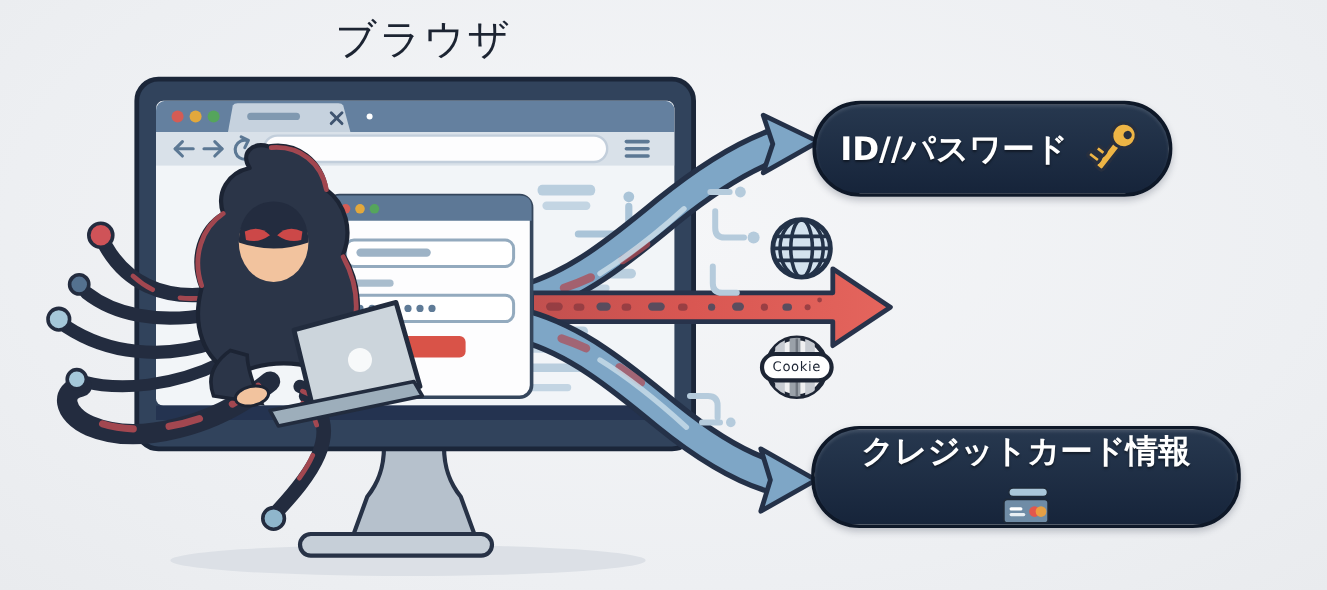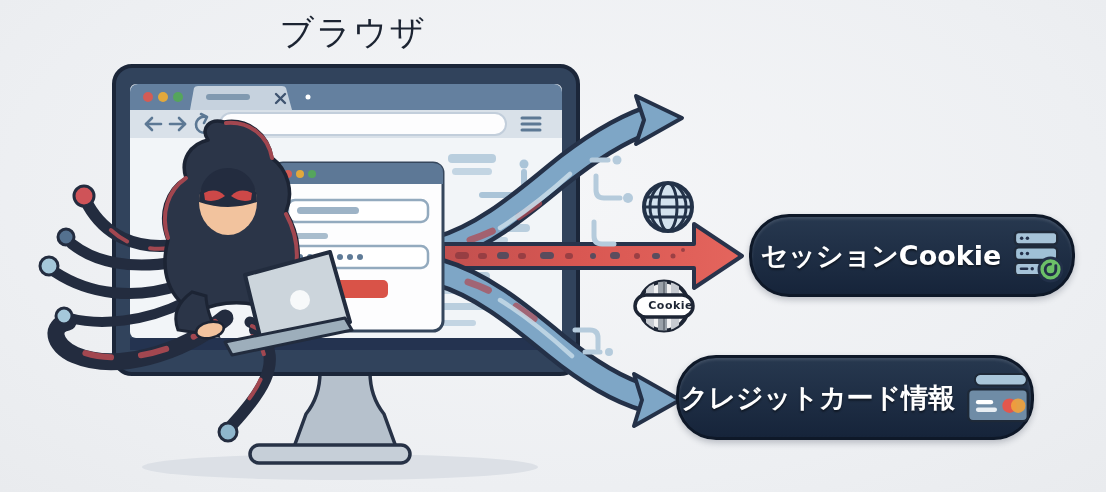--- a/index.html
+++ b/index.html
@@ -10,23 +10,23 @@
   .title{position:absolute;left:248px;top:10px;width:210px;text-align:center;
          font-size:34px;font-weight:normal;color:#1c2432;letter-spacing:2px;}
   .pill{position:absolute;display:flex;align-items:center;justify-content:center;gap:12px;
         background:linear-gradient(#27384f,#16243a);
         border:3px solid #0e1828;border-radius:40px;
         box-shadow:0 3px 6px rgba(30,40,60,.25), inset 0 2px 3px rgba(255,255,255,.12);}
   .pill-label{color:#ffffff;font-weight:bold;font-size:27px;white-space:nowrap;
               text-shadow:0 2px 2px rgba(0,0,0,.45);}
   .pill1{left:677px;top:84px;width:294px;height:74px;}
   .pill2{left:749px;top:214px;width:320px;height:77px;}
-  .pill3{left:676px;top:355px;width:352px;height:79px;}
+  .pill3{left:676px;top:355px;width:352px;height:79px;flex-direction:column;}
   .cookie-label{position:absolute;left:635px;top:296px;width:58px;height:20px;line-height:20px;
-                text-align:right;font-size:11px;font-weight:bold;color:#1d2534;letter-spacing:.5px;}
+                text-align:center;font-size:11px;font-weight:normal;color:#1d2534;letter-spacing:.5px;}
 </style>
 </head>
 <body>
 
 <div class="stage">
 
 <svg class="art" width="1106" height="492" viewBox="0 0 1106 492">
   <defs>
     <clipPath id="screenClip">
           <rect x="130" y="84" width="432" height="254" rx="8"></rect>
@@ -244,41 +244,33 @@
       <polygon points="225,342 345,318 352,330 232,355" fill="#9daebb" stroke="#222c3e" stroke-width="3" stroke-linejoin="round"></polygon>
     </g>
     <ellipse cx="210" cy="330" rx="14" ry="8" fill="#f2c39e" stroke="#1c2434" stroke-width="2.5" transform="rotate(-12 210 330)"></ellipse>
   </g>
 </svg>
 
 <div class="title">ブラウザ</div>
 
 <div class="cookie-label">Cookie</div>
 
-
-<div class="pill pill2">
-  <span class="pill-label">セッションCookie</span>
-  <svg width="50" height="54" viewBox="0 0 52 56">
-    <g stroke="#1f2a3a" stroke-width="2.5">
-      <rect x="2" y="3" width="44" height="13" rx="4" fill="#a6c3d8"></rect>
-      <rect x="2" y="19" width="44" height="13" rx="4" fill="#9fc0d6"></rect>
-      <rect x="2" y="35" width="44" height="13" rx="4" fill="#a6c3d8"></rect>
-    </g>
-    <g fill="#22304a">
-      <circle cx="9" cy="9.5" r="1.8"></circle>
-          <circle cx="15" cy="9.5" r="1.8"></circle>
-      <circle cx="9" cy="25.5" r="1.8"></circle>
-          <circle cx="15" cy="25.5" r="1.8"></circle>
-      <rect x="7" y="40" width="9" height="2.6" rx="1.3"></rect>
-          <circle cx="20" cy="41.3" r="1.8"></circle>
-    </g>
-    <circle cx="39" cy="42" r="12" fill="#6cc068" stroke="#223049" stroke-width="3"></circle>
-    <path d="M39 36.5 a5.5 5.5 0 1 0 5.5 5.5 l0 -4" fill="none" stroke="#223049" stroke-width="3" stroke-linecap="round"></path>
+<div class="pill pill1">
+  <span class="pill-label">ID//パスワード</span>
+  <svg width="52" height="52" viewBox="0 0 48 48">
+    <g transform="rotate(38 24 24)" stroke="#272f3f" stroke-linejoin="round">
+      <rect x="20.5" y="16" width="7" height="27" rx="2" fill="#eeb545" stroke-width="2.5"></rect>
+      <rect x="13" y="29" width="8" height="4.5" rx="1.5" fill="#eeb545" stroke-width="2.5"></rect>
+      <rect x="11" y="36" width="10" height="4.5" rx="1.5" fill="#eeb545" stroke-width="2.5"></rect>
+      <circle cx="24" cy="11" r="9.5" fill="#eeb545" stroke-width="2.5"></circle>
+      <circle cx="26" cy="9" r="3.2" fill="#272f3f" stroke="none"></circle>
+    </g>
   </svg>
 </div>
+
 
 <div class="pill pill3">
   <span class="pill-label">クレジットカード情報</span>
   <svg width="62" height="50" viewBox="0 0 64 52">
     <rect x="8" y="1" width="54" height="12" rx="6" fill="#a9c6da" stroke="#1e2938" stroke-width="2"></rect>
     <rect x="1" y="17" width="62" height="33" rx="5" fill="#6f8ca6" stroke="#1e2938" stroke-width="2.5"></rect>
     <rect x="9" y="28" width="18" height="4.5" rx="2.2" fill="#ffffff"></rect>
     <rect x="9" y="36" width="22" height="4.5" rx="2.2" fill="#e8eef3"></rect>
     <circle cx="44" cy="34" r="7.5" fill="#e2574d"></circle>
     <circle cx="53" cy="34" r="7.5" fill="#efa23d" opacity="0.92"></circle>

